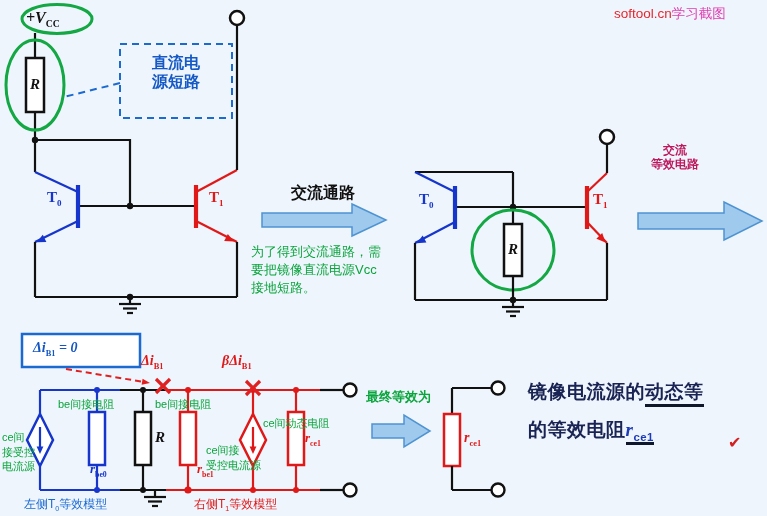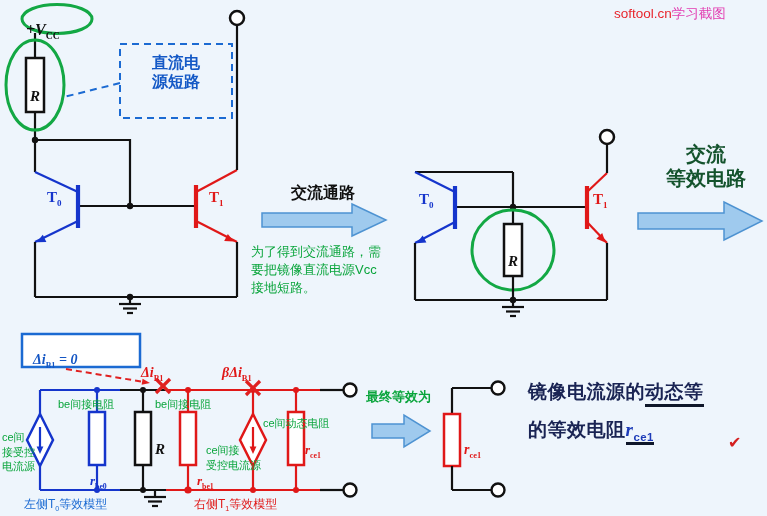--- a/index.html
+++ b/index.html
@@ -4,21 +4,21 @@
 <style>
   * { box-sizing: border-box; }
   html,body { margin:0; padding:0; background:#eef5fc; }
   #stage { position:relative; width:767px; height:516px; background:#eef5fc; overflow:hidden;
            font-family:"Liberation Sans","DejaVu Sans",sans-serif; }
   #stage svg { position:absolute; left:0; top:0; }
   .lbl { position:absolute; line-height:1.18; white-space:nowrap; z-index:2; }
   .preline { white-space:pre-line; }
   .center { text-align:center; }
   .sym { font-family:"Liberation Serif","DejaVu Serif",serif; font-weight:bold; }
-  .it { font-style:italic;margin-top:12px; }
+  .it { font-style:italic; }
   sub { font-size:0.6em; font-style:normal; }
   .blue { color:#1535cc; } .red { color:#e01818; } .green { color:#0aa53c; }
   .boxblue { color:#1456c4; }
   .gu { border-bottom:3px solid #0f172a; padding-bottom:2px; }
   .ceblue { color:#1d3bb8; }
   .concl { font-size:19px; font-weight:bold; color:#1a2454; letter-spacing:0.5px; }
   .concl > div { height:38px; }
   
   .wk { stroke:#111; stroke-width:2.2; fill:none; }
   .wb { stroke:#1535cc; stroke-width:2.2; fill:none; }
@@ -222,21 +222,21 @@
 
 <div class="lbl center" style="left:262px;top:184px;width:122px;font-size:16px;font-weight:bold;color:#111;">交流通路</div>
 <div class="lbl preline green" style="left:251px;top:243px;width:158px;font-size:13px;line-height:1.4;">为了得到交流通路，需
 要把镜像直流电源Vcc
 接地短路。</div>
 
 <div class="lbl sym blue" style="left:419px;top:191px;font-size:15px;"><span>T</span><sub>0</sub></div>
 <div class="lbl sym red" style="left:593px;top:191px;font-size:15px;"><span>T</span><sub>1</sub></div>
 <div class="lbl sym it" style="left:508px;top:241px;font-size:15px;color:#111;">R</div>
 
-<div class="lbl preline center" style="left:646px;top:143px;width:120px;font-size:20px;font-weight:bold;color:#14532d;">交流
+<div class="lbl preline center" style="left:615px;top:143px;width:120px;font-size:12px;font-weight:bold;color:#be185d;">交流
 等效电路</div>
 
 <div class="lbl sym it boxblue" style="left:33px;top:340px;font-size:14px;"><span>Δi</span><sub>B1</sub><span> = 0</span></div>
 <div class="lbl sym it red" style="left:141px;top:353px;font-size:14px;"><span>Δi</span><sub>B1</sub></div>
 <div class="lbl sym it red" style="left:222px;top:353px;font-size:14px;"><span>βΔi</span><sub>B1</sub></div>
 
 <div class="lbl green" style="left:58px;top:398px;font-size:11px;">be间接电阻</div>
 <div class="lbl green" style="left:155px;top:398px;font-size:11px;">be间接电阻</div>
 <div class="lbl preline green" style="left:206px;top:443px;width:64px;font-size:11px;line-height:1.32;">ce间接
 受控电流源</div>

